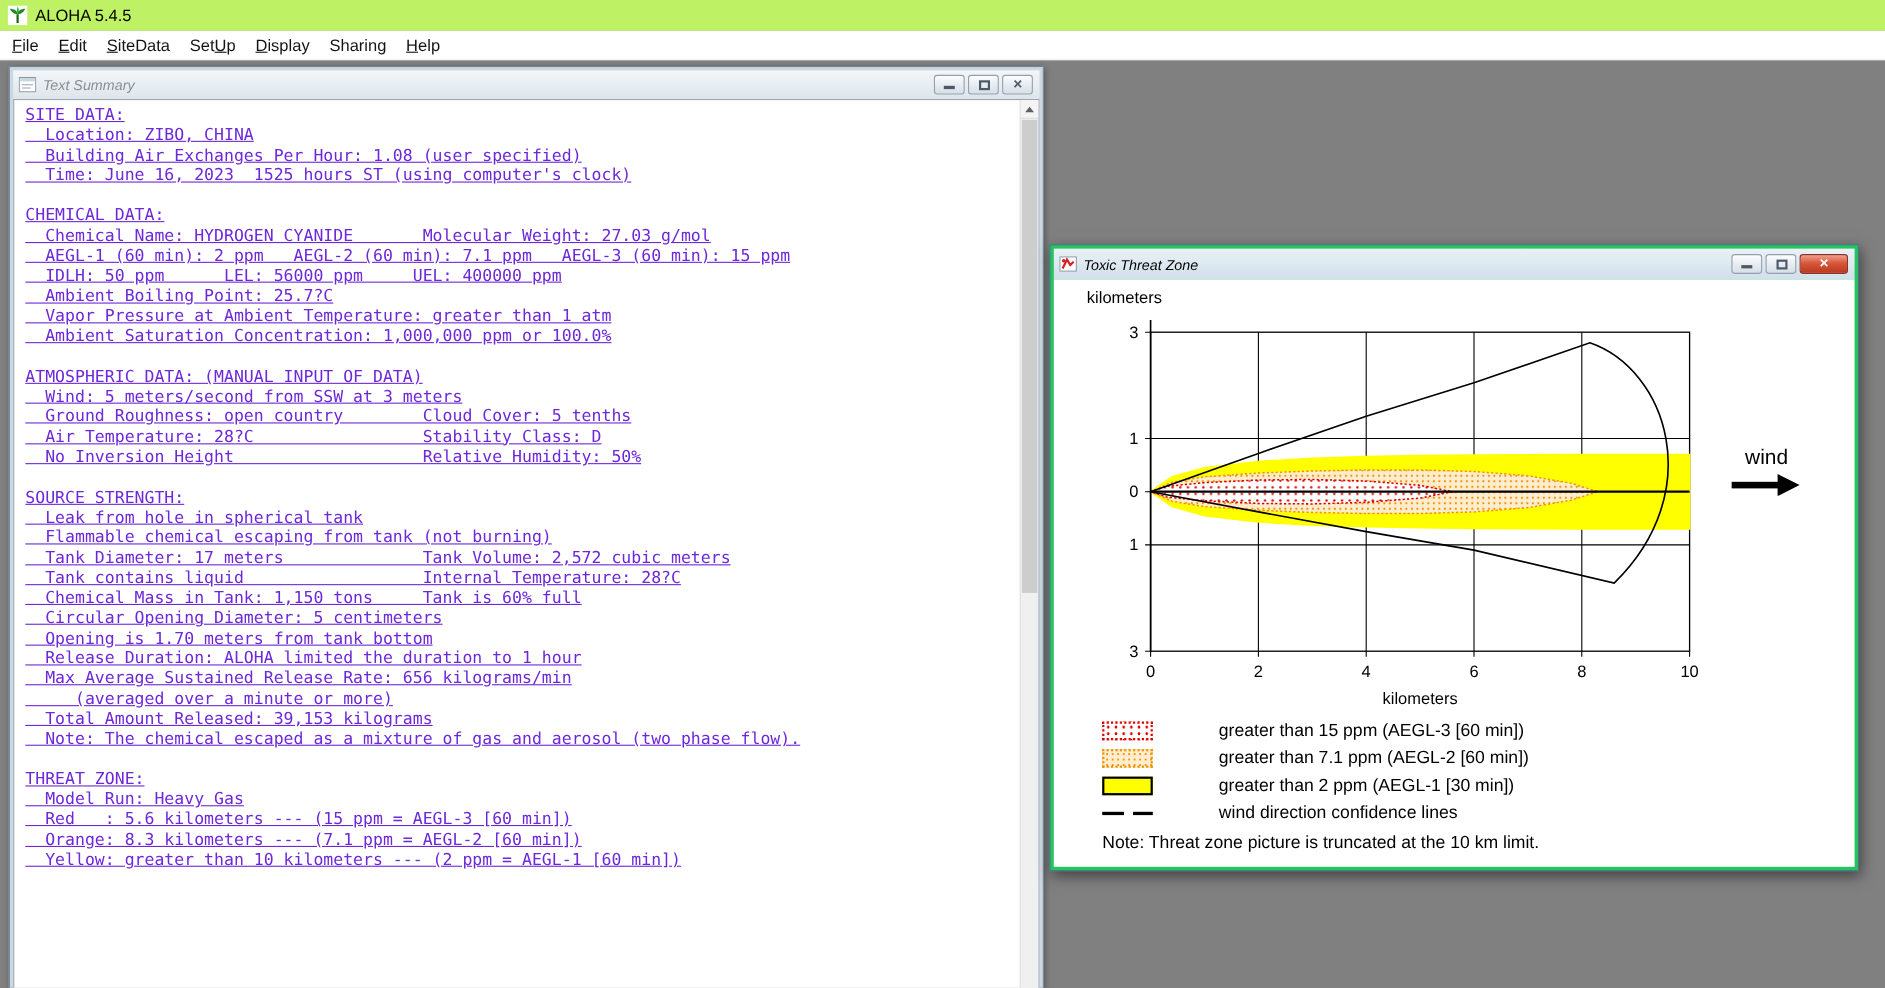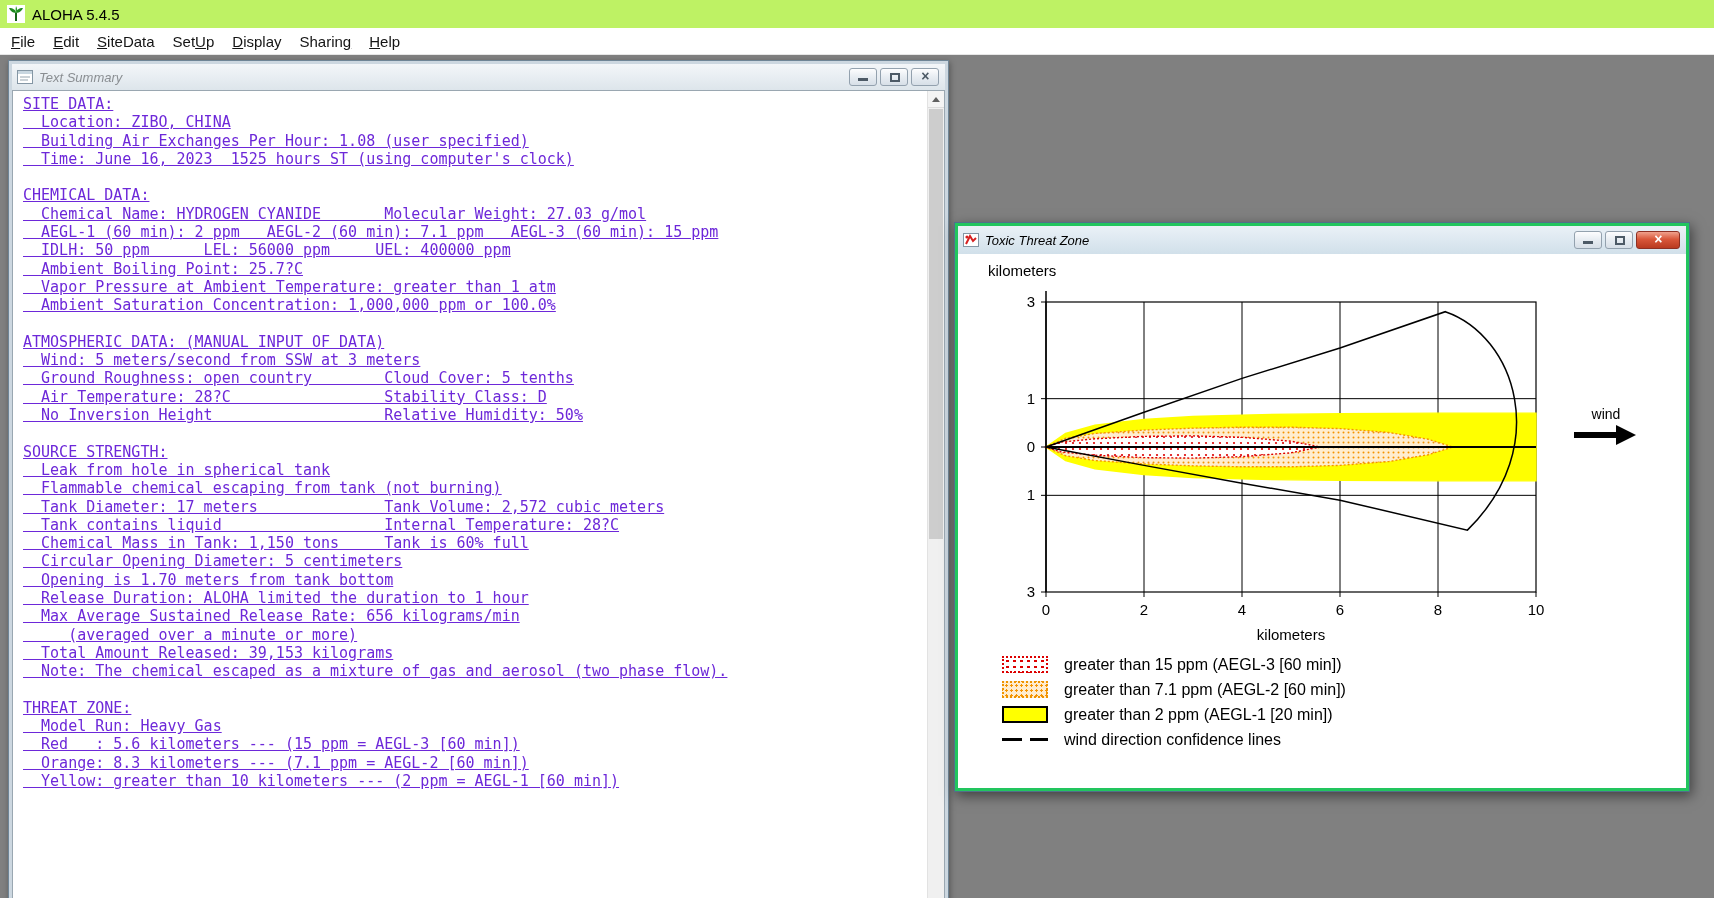--- a/index.html
+++ b/index.html
@@ -53,24 +53,24 @@
             padding:3px; box-shadow:2px 4px 12px rgba(0,0,0,.5); }
   #tz-titlebar { height:28px; background:linear-gradient(#eaf1f7,#d1e0ea); }
   #tz-title { color:#000; font-size:13px; margin-left:6px; }
   #tz-content { position:relative; background:#fff; height:calc(100% - 28px); overflow:hidden;text-decoration:underline; }
 
   .y-axis-title { position:absolute; left:30px; top:8px; font-size:15px; color:#000; }
   #plot { position:absolute; left:28px; top:36px; display:block; }
   svg text { font-family:"Liberation Sans",sans-serif; }
 
   .wind { position:absolute; left:606px; top:152px; width:84px; display:flex; flex-direction:column; align-items:center; }
-  .wind-label { font-size:14px; color:#000; margin-bottom:2px; }
+  .wind-label { font-size:19px; color:#000; margin-bottom:2px; }
 
   .legend { position:absolute; left:44px; top:398px; }
-  .legend-row { display:flex; align-items:center; height:25px; }
+  .legend-row { display:flex; align-items:center; height:25px;gap:44px; }
   .legend-swatch { width:46px; height:17px; margin-right:16px; flex:none; }
   .legend-label { font-size:16px; color:#000; white-space:pre; }
   .sw-red { background-color:#fff; border:2px dotted #dd0000;
             background-image:radial-gradient(circle,#dd0000 1.2px,transparent 1.4px); background-size:7px 6px; }
   .sw-orange { background-color:#ffedcf; border:2px dotted #ef9400;
             background-image:radial-gradient(circle,#f59300 1.1px,transparent 1.3px); background-size:5px 5px; }
   .sw-yellow { background:#ffff00; border:2px solid #000; }
   .sw-dash { height:3px; border:none; background:linear-gradient(90deg,#000 0 20px,transparent 20px 28px,#000 28px 46px); }
   .legend-note { font-size:16px; color:#000; margin-top:6px; }
 </style>
@@ -254,25 +254,26 @@
           <div class="legend-row">
             <div class="legend-swatch sw-red"></div>
             <span class="legend-label">greater than 15 ppm (AEGL-3 [60 min])</span>
           </div>
           <div class="legend-row">
             <div class="legend-swatch sw-orange"></div>
             <span class="legend-label">greater than 7.1 ppm (AEGL-2 [60 min])</span>
           </div>
           <div class="legend-row">
             <div class="legend-swatch sw-yellow"></div>
-            <span class="legend-label">greater than 2 ppm (AEGL-1 [20 min])</span>
+            <span class="legend-label">greater than 2 ppm (AEGL-1 [30 min])</span>
           </div>
           <div class="legend-row">
             <div class="legend-swatch sw-dash"></div>
             <span class="legend-label">wind direction confidence lines</span>
           </div>
+          <div class="legend-note">Note: Threat zone picture is truncated at the 10 km limit.</div>
         </div>
 
       </div>
     </section>
 
   </div>
 </div>
 
 </body></html>

